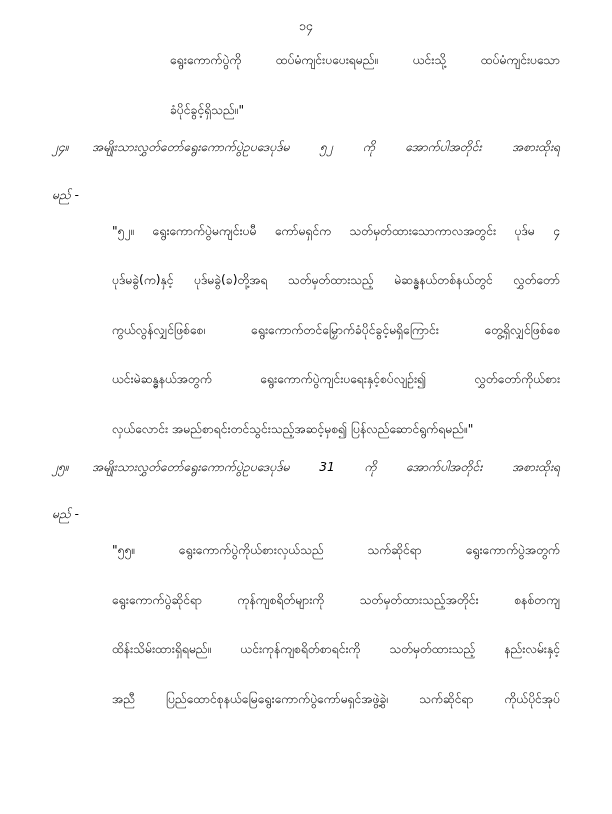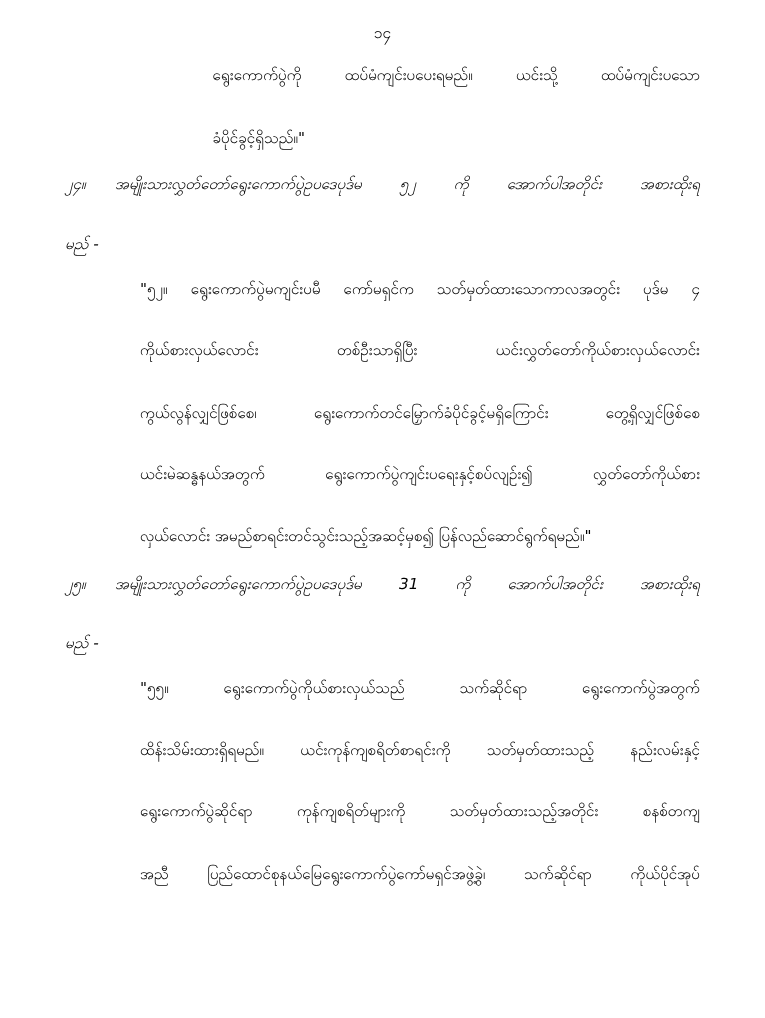--- a/index.html
+++ b/index.html
@@ -87,35 +87,35 @@
   </div>
 
   <div class="section">
     <div class="section-line justify-stretch">
       <span class="sec-num">၂၄။</span><span>အမျိုးသားလွှတ်တော်ရွေးကောက်ပွဲဥပဒေပုဒ်မ ၅၂ ကို အောက်ပါအတိုင်း အစားထိုးရ</span>
     </div>
     <div class="section-line">မည် -</div>
 
     <div class="quote-block">
       <div class="para justify-stretch">"၅၂။   ရွေးကောက်ပွဲမကျင်းပမီ ကော်မရှင်က သတ်မှတ်ထားသောကာလအတွင်း ပုဒ်မ ၄</div>
-      <div class="para justify-stretch">ကိုယ်စားလှယ်လောင်း    တစ်ဦးသာရှိပြီး    ယင်းလွှတ်တော်ကိုယ်စားလှယ်လောင်း</div>
+      <div class="para justify-stretch">ပုဒ်မခွဲ(က)နှင့် ပုဒ်မခွဲ(ခ)တို့အရ သတ်မှတ်ထားသည့် မဲဆန္ဓနယ်တစ်နယ်တွင် လွှတ်တော်</div>
       <div class="para justify-stretch">ကွယ်လွန်လျှင်ဖြစ်စေ၊ ရွေးကောက်တင်မြှောက်ခံပိုင်ခွင့်မရှိကြောင်း တွေ့ရှိလျှင်ဖြစ်စေ</div>
       <div class="para justify-stretch">ယင်းမဲဆန္ဓနယ်အတွက်   ရွေးကောက်ပွဲကျင်းပရေးနှင့်စပ်လျဉ်း၍   လွှတ်တော်ကိုယ်စား</div>
       <div class="para">လှယ်လောင်း အမည်စာရင်းတင်သွင်းသည့်အဆင့်မှစ၍ ပြန်လည်ဆောင်ရွက်ရမည်။"</div>
     </div>
   </div>
 
   <div class="section">
     <div class="section-line justify-stretch">
       <span class="sec-num">၂၅။</span><span>အမျိုးသားလွှတ်တော်ရွေးကောက်ပွဲဥပဒေပုဒ်မ 31 ကို အောက်ပါအတိုင်း အစားထိုးရ</span>
     </div>
     <div class="section-line">မည် -</div>
 
     <div class="quote-block">
       <div class="para justify-stretch">"၅၅။  ရွေးကောက်ပွဲကိုယ်စားလှယ်သည်         သက်ဆိုင်ရာ         ရွေးကောက်ပွဲအတွက်</div>
+      <div class="para justify-stretch">ရွေးကောက်ပွဲဆိုင်ရာ  ကုန်ကျစရိတ်များကို  သတ်မှတ်ထားသည့်အတိုင်း  စနစ်တကျ</div>
       <div class="para justify-stretch">ထိန်းသိမ်းထားရှိရမည်။ ယင်းကုန်ကျစရိတ်စာရင်းကို သတ်မှတ်ထားသည့် နည်းလမ်းနှင့်</div>
-      <div class="para justify-stretch">ရွေးကောက်ပွဲဆိုင်ရာ  ကုန်ကျစရိတ်များကို  သတ်မှတ်ထားသည့်အတိုင်း  စနစ်တကျ</div>
       <div class="para justify-stretch">အညီ  ပြည်ထောင်စုနယ်မြေရွေးကောက်ပွဲကော်မရှင်အဖွဲ့ခွဲ၊  သက်ဆိုင်ရာ  ကိုယ်ပိုင်အုပ်</div>
 
     </div>
   </div>
 
 </div>
 
 </body></html>

